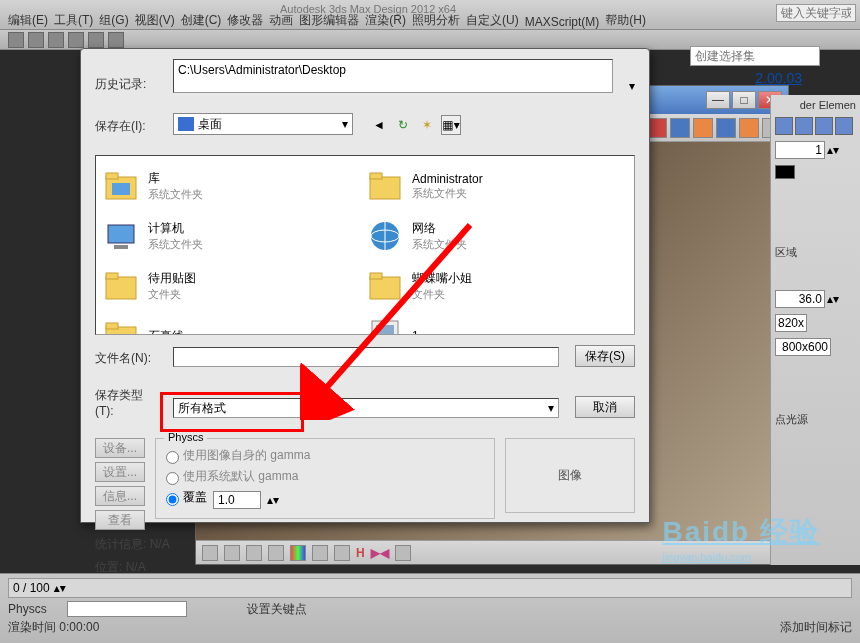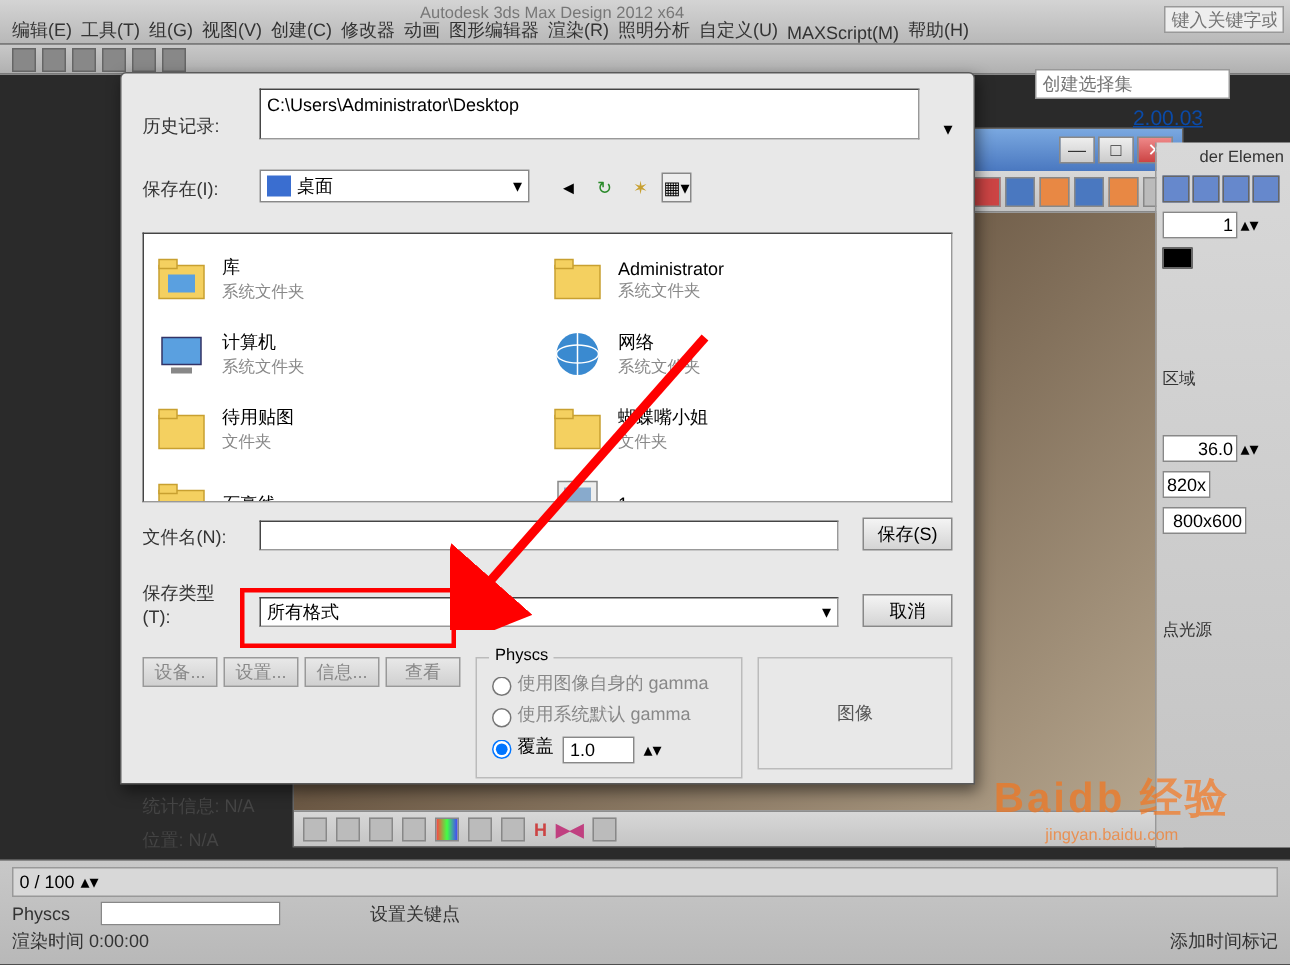--- a/index.html
+++ b/index.html
@@ -57,21 +57,21 @@
 .fi-icon { width: 38px; height: 38px; display: flex; align-items: center; justify-content: center; }
 .fi-text .t1 { color: #000; font-size: 12px; }
 .fi-text .t2 { color: #888; font-size: 11px; }
 
 .dlg-combo-wide { flex: 1; height: 20px; background: #fff; border: 1px inset #999; display: flex; align-items: center; padding: 0 4px; }
 .dlg-combo-wide .carrow { margin-left: auto; }
 .dlg-button { width: 60px; height: 22px; background: linear-gradient(#f4f4f4,#d4d4d4); border: 1px solid #888; text-align: center; line-height: 20px; }
 
 
 .lower { display: flex; gap: 10px; margin-top: 8px; }
-.lower-left { display: flex; flex-direction: row; gap: 4px; }
+.lower-left { display: flex; flex-direction: column; gap: 4px; }
 .lower-left .lbtn { width: 50px; height: 20px; background: linear-gradient(#e8e8e8,#d0d0d0); border: 1px solid #999; text-align: center; line-height: 18px; color: #888; }
 .gamma-box { border: 1px solid #bbb; padding: 8px 10px 8px 10px; margin-bottom: 4px; flex: 1; position: relative; }
 .gamma-box .legend { position: absolute; top: -8px; left: 8px; background: #e8e8e8; padding: 0 4px; font-size: 11px; }
 .radio-row { display: flex; align-items: flex-end; gap: 4px; margin-bottom: 4px; color: #888; }
 .radio-row input { margin: 0; }
 .radio-row.active { color: #000; }
 .gamma-input { width: 48px; height: 18px; background: #fff; border: 1px solid #888; padding: 0 4px; }
 .override-row { display: flex; align-items: center; gap: 6px; }
 .hl-box { position: absolute; border: 3px solid red; pointer-events: none; }
 .img-box { border: 1px solid #bbb; width: 130px; height: 75px; display: flex; align-items: center; justify-content: center; color: #555; }
@@ -82,21 +82,21 @@
 
 .bottom-bar { position: absolute; bottom: 0; left: 0; right: 0; height: 70px; background: linear-gradient(#c8c8c8,#b8b8b8); border-top: 1px solid #888; padding: 4px 8px; font-size: 11px; }
 .timeline { height: 20px; background: #d8d8d8; border: 1px solid #999; display: flex; align-items: center; padding: 0 4px; margin-bottom: 2px; }
 .status-row { display: flex; gap: 20px; color: #333; height: 18px; align-items: center; }
 .b-input { height: 16px; background: #fff; border: 1px solid #888; padding: 0 2px; }
 
 
 .arrow { position: absolute; pointer-events: none; z-index: 50; }
 
 
-.watermark { position: absolute; right: 40px; bottom: 80px; color: #f97316; opacity: .65; text-align: center; z-index: 40; }
+.watermark { position: absolute; right: 40px; bottom: 80px; color: #7dd3fc; opacity: .65; text-align: left; z-index: 40; text-decoration: underline; }
 .watermark .big { font-size: 28px; font-weight: bold; letter-spacing: 2px; }
 .watermark .sm { font-size: 11px; }
 
 .corner-link { position: absolute; top: 70px; right: 58px; color: #0a4aa8; font-size: 14px; text-decoration: underline; z-index: 30; }
 </style>
 </head>
 <body>
 
 <div class="app-title">Autodesk 3ds Max Design 2012 x64</div>
 

